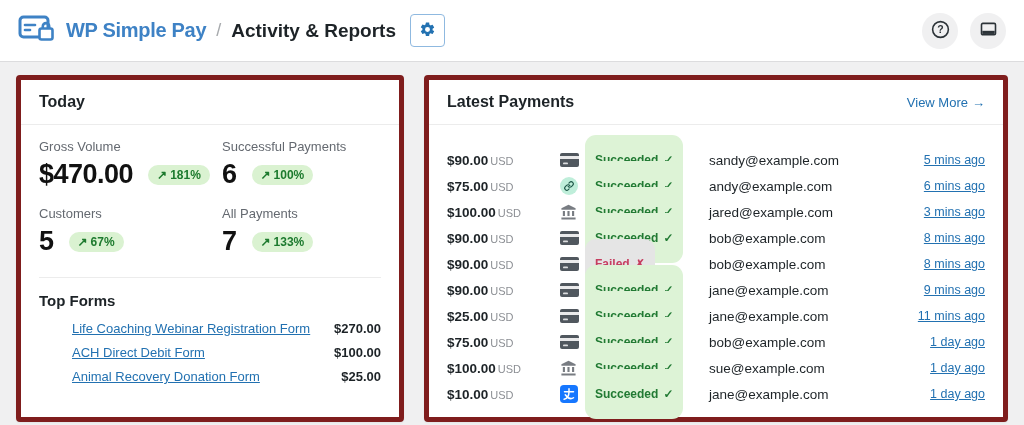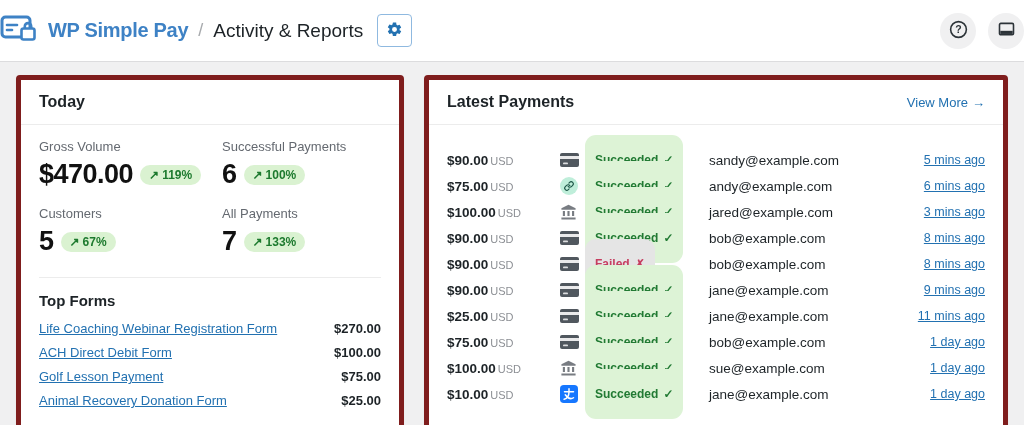--- a/index.html
+++ b/index.html
@@ -1,25 +1,25 @@
 <!DOCTYPE html>
 <html><head>
 <meta charset="utf-8">
 <style>
   * { margin:0; padding:0; box-sizing:border-box; }
   html,body { width:1024px; height:425px; overflow:hidden; }
   body { background:#f0f0f1; font-family:"Liberation Sans", sans-serif; color:#1d2327; }
 
   
   .topbar { height:62px; background:#fff; border-bottom:1px solid #dcdcde;
-            display:flex; align-items:center; padding:0 0; }
+            display:flex; align-items:center; padding:0 18px; }
   .logo-wrap { display:flex; align-items:center; gap:10px; }
   .brand { font-size:20px; font-weight:bold; color:#3e82c5; letter-spacing:-0.3px; white-space:nowrap; }
   .crumb-sep { color:#a7aaad; font-size:18px; margin:0 10px; font-weight:400; }
-  .page-title { font-size:19px; font-weight:400; color:#1d2327; white-space:nowrap; }
+  .page-title { font-size:19px; font-weight:700; color:#1d2327; white-space:nowrap; }
   .gear-btn { width:35px; height:33px; margin-left:14px; background:#fff;
               border:1px solid #8fb9e0; border-radius:4px; display:flex;
               align-items:center; justify-content:center; cursor:pointer; }
   .topbar-right { margin-left:auto; display:flex; gap:12px; }
   .round-btn { width:36px; height:36px; border-radius:50%; background:#f0f0f1; border:none;
                display:flex; align-items:center; justify-content:center; color:#2c3338; cursor:pointer; }
 
   
   .main { display:flex; gap:20px; padding:13px 16px 15px; align-items:stretch; }
   .card { background:#fff; border:5px solid #7f1d1d; border-radius:4px;
@@ -27,32 +27,32 @@
   .card-left { width:388px; flex:none; }
   .card-right { flex:1; display:flex; flex-direction:column; }
   .card-header { display:flex; align-items:center; justify-content:space-between;
                  padding:13px 18px; border-bottom:1px solid #ececec; }
   .card-title { font-size:16px; font-weight:bold; color:#1d2327; }
 
   
   .stats-grid { display:grid; grid-template-columns:183px 1fr; row-gap:16px;
                 padding:14px 18px 8px; }
   .stat-label { font-size:13px; color:#646970; margin-bottom:5px; }
-  .stat-value-row { display:flex; align-items:center; gap:7px;text-align:center; }
+  .stat-value-row { display:flex; align-items:center; gap:15px;text-align:center; }
   .stat-value { font-size:27px; font-weight:800; color:#111; letter-spacing:-0.5px; }
   .delta-badge { background:#daf2d1; color:#1d7a2e; font-size:12px; font-weight:bold;
                  padding:3px 9px; border-radius:11px; display:inline-flex; align-items:center; gap:3px; }
 
   .divider { border-top:1px solid #ececec; margin:12px 18px 0; }
 
   
   .top-forms { padding:14px 18px 24px; }
   .top-forms-title { font-size:15px; font-weight:bold; margin-bottom:12px; }
   .form-row { display:flex; justify-content:space-between; align-items:center; margin-bottom:9px; }
-  .form-row a { color:#2271b1; font-size:13px; text-decoration:underline; }
+  .form-row a { color:#2271b1; font-size:13px; text-decoration:underline;margin-left:33px; }
   .form-amount { font-size:13px; font-weight:bold; color:#1d2327; }
 
   
   .view-more { color:#2271b1; font-size:13px; text-decoration:none; display:inline-flex; gap:4px; align-items:center; }
   .pay-list { padding:10px 18px 14px; }
   .pay-row { display:grid; grid-template-columns:113px 25px 124px 1fr auto;
              align-items:center; height:26px; }
   .pay-amount { font-size:13.5px; }
   .amt { font-weight:bold; color:#1d2327; }
   .cur { font-size:11px; color:#8c8f94; margin-left:2px; }
@@ -115,21 +115,21 @@
     <div class="card-header">
       <span class="card-title">Today</span>
     </div>
     <div class="stats-grid">
   <div class="stat">
     <div class="stat-label">Gross Volume</div>
     <div class="stat-value-row">
       <span class="stat-value">$470.00</span>
       <span class="delta-badge">
         <span class="delta-arrow">↗</span>
-        <span>119%</span>
+        <span>181%</span>
       </span>
     </div>
   </div>
 
   <div class="stat">
     <div class="stat-label">Successful Payments</div>
     <div class="stat-value-row">
       <span class="stat-value">6</span>
       <span class="delta-badge">
         <span class="delta-arrow">↗</span>
@@ -167,24 +167,20 @@
   <div class="form-row">
     <a href="#">Life Coaching Webinar Registration Form</a>
     <span class="form-amount">$270.00</span>
   </div>
 
   <div class="form-row">
     <a href="#">ACH Direct Debit Form</a>
     <span class="form-amount">$100.00</span>
   </div>
 
-  <div class="form-row">
-    <a href="#">Golf Lesson Payment</a>
-    <span class="form-amount">$75.00</span>
-  </div>
 
   <div class="form-row">
     <a href="#">Animal Recovery Donation Form</a>
     <span class="form-amount">$25.00</span>
   </div>
 </div>
     </div>
   </div>
 
   <div class="card card-right">

